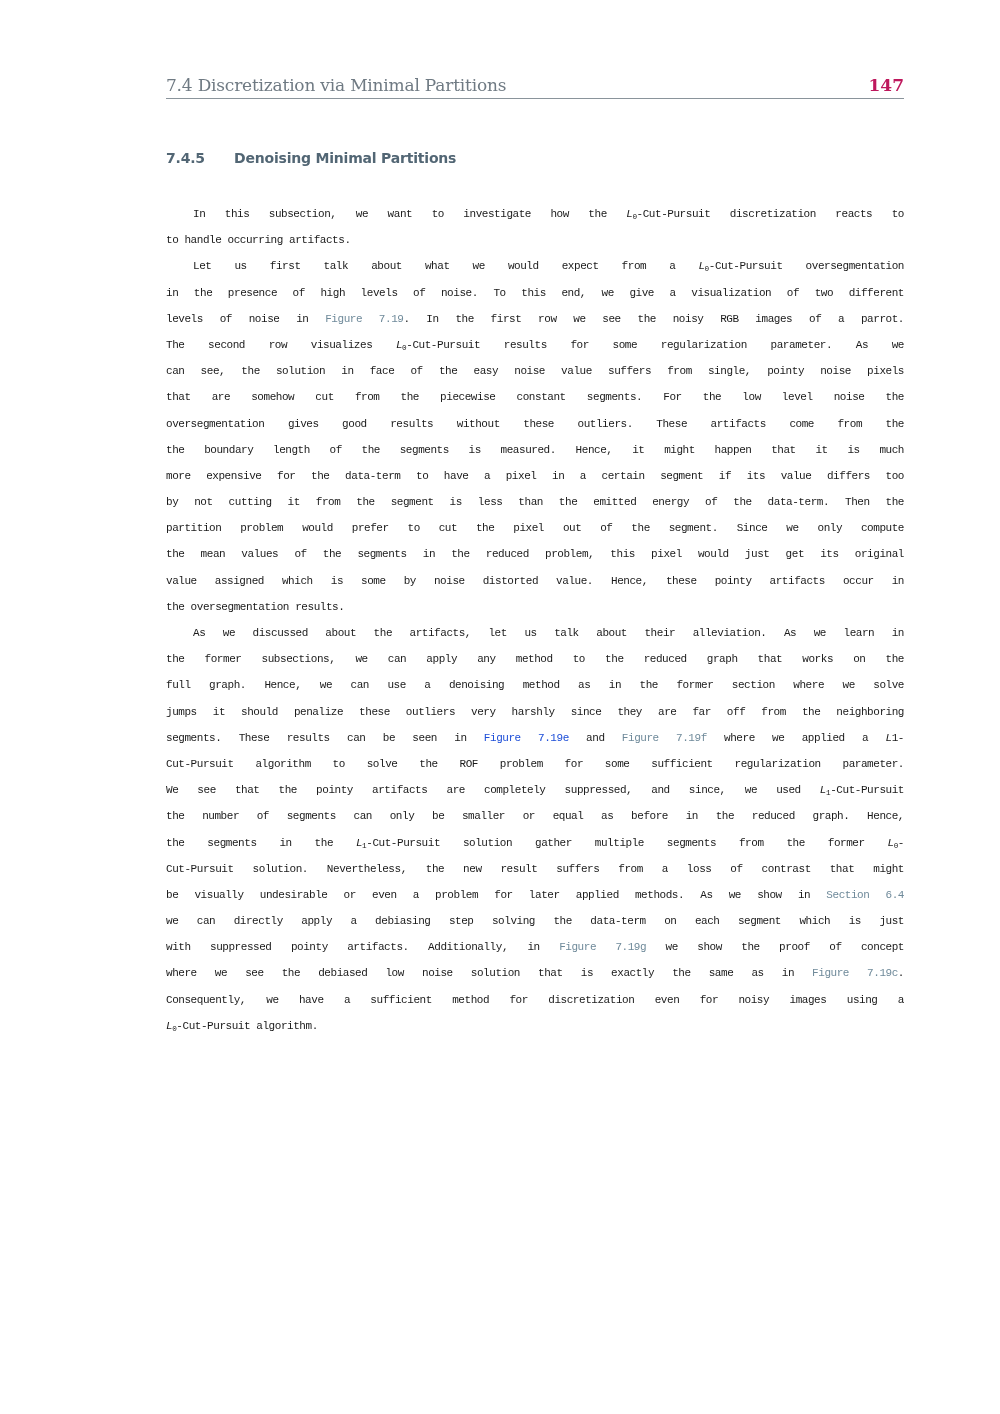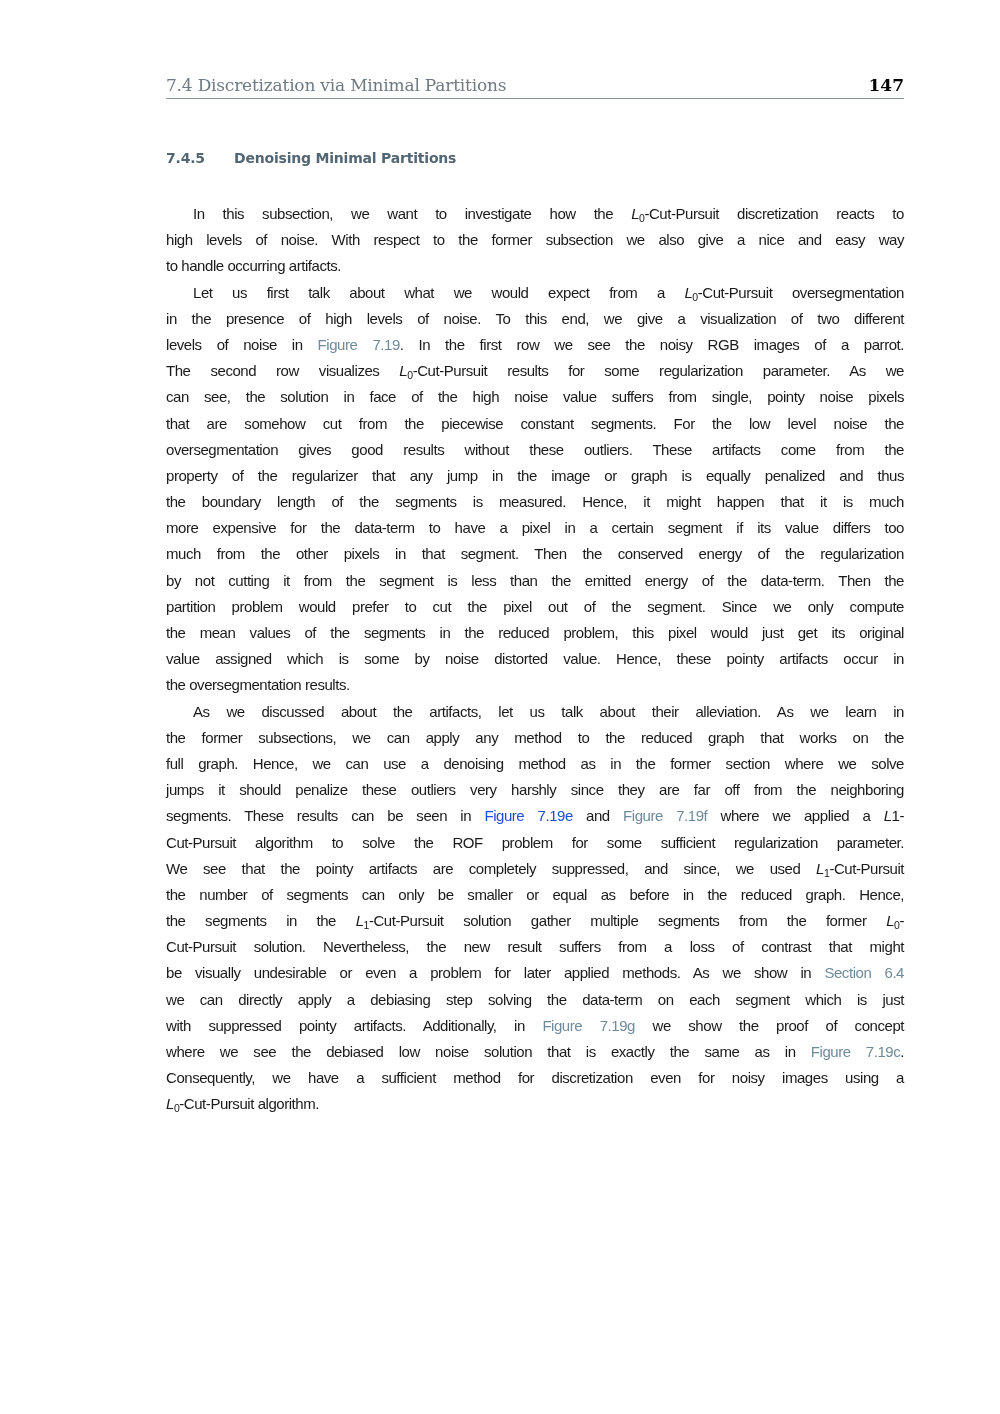--- a/index.html
+++ b/index.html
@@ -5,31 +5,31 @@
   html, body { margin: 0; padding: 0; background: #ffffff; }
   body { width: 1000px; height: 1414px; position: relative; overflow: hidden; }
   .page { position: absolute; left: 0; top: 0; width: 1000px; height: 1414px; background: #fff; }
   .running-header {
     position: absolute; left: 166px; top: 74px; width: 738px; height: 24px;
     border-bottom: 1px solid #8a949b;
     font-family: "DejaVu Serif", "Liberation Serif", serif;
     color: #6f7a83; font-size: 17px;
   }
   .running-header .title { position: absolute; left: 0; top: 1px; letter-spacing: -0.2px; }
-  .running-header .pageno { position: absolute; right: 0; top: 1px; font-weight: bold; color: #000000; }
+  .running-header .pageno { position: absolute; right: 0; top: 1px; font-weight: bold; color: #be185d; }
   .section-heading {
     position: absolute; left: 166px; top: 150px;
     font-family: "DejaVu Sans", "Liberation Sans", sans-serif;
     font-weight: bold; font-size: 14px; color: #526674; letter-spacing: -0.2px;
   }
   .section-heading .num { display: inline-block; width: 68px; }
   .body-text {
     position: absolute; left: 166px; top: 201px; width: 738px;
-    font-family: Liberation Sans, sans-serif;
-    font-size: 15px; color: #1a1a1a;
+    font-family: Liberation Mono, monospace;
+    font-size: 11px; color: #1a1a1a;
   }
   .line {
     height: 26.2px; line-height: 26.2px; white-space: nowrap;
     text-align: justify; text-align-last: justify; letter-spacing: -0.45px;
   }
   .line.last { text-align-last: left; }
   .line.indent { padding-left: 27px; }
   .ref { color: #6f8a9a; }
   .math { font-style: italic; }
   sub { font-size: 0.7em; vertical-align: -0.25em; line-height: 0; font-style: normal; }
@@ -43,35 +43,32 @@
     <span class="pageno">147</span>
   </div>
 
   <div class="section-heading">
     <span class="num">7.4.5</span><span>Denoising Minimal Partitions</span>
   </div>
 
   <div class="body-text" id="body-text">
       <div>
         <div class="line indent">In this subsection, we want to investigate how the <span class="math">L<sub>0</sub></span>-Cut-Pursuit discretization reacts to</div>
-        <div class="line">high levels of noise. With respect to the former subsection we also give a nice and easy way</div>
         <div class="line last">to handle occurring artifacts.</div>
       </div>
       <div>
         <div class="line indent">Let us first talk about what we would expect from a <span class="math">L<sub>0</sub></span>-Cut-Pursuit oversegmentation</div>
         <div class="line">in the presence of high levels of noise. To this end, we give a visualization of two different</div>
         <div class="line">levels of noise in <span class="ref" style="color: rgb(111, 138, 154);">Figure 7.19</span>. In the first row we see the noisy RGB images of a parrot.</div>
         <div class="line">The second row visualizes <span class="math">L<sub>0</sub></span>-Cut-Pursuit results for some regularization parameter. As we</div>
-        <div class="line">can see, the solution in face of the high noise value suffers from single, pointy noise pixels</div>
+        <div class="line">can see, the solution in face of the easy noise value suffers from single, pointy noise pixels</div>
         <div class="line">that are somehow cut from the piecewise constant segments. For the low level noise the</div>
         <div class="line">oversegmentation gives good results without these outliers. These artifacts come from the</div>
-        <div class="line">property of the regularizer that any jump in the image or graph is equally penalized and thus</div>
         <div class="line">the boundary length of the segments is measured. Hence, it might happen that it is much</div>
         <div class="line">more expensive for the data-term to have a pixel in a certain segment if its value differs too</div>
-        <div class="line">much from the other pixels in that segment. Then the conserved energy of the regularization</div>
         <div class="line">by not cutting it from the segment is less than the emitted energy of the data-term. Then the</div>
         <div class="line">partition problem would prefer to cut the pixel out of the segment. Since we only compute</div>
         <div class="line">the mean values of the segments in the reduced problem, this pixel would just get its original</div>
         <div class="line">value assigned which is some by noise distorted value. Hence, these pointy artifacts occur in</div>
         <div class="line last">the oversegmentation results.</div>
       </div>
       <div>
         <div class="line indent">As we discussed about the artifacts, let us talk about their alleviation. As we learn in</div>
         <div class="line">the former subsections, we can apply any method to the reduced graph that works on the</div>
         <div class="line">full graph. Hence, we can use a denoising method as in the former section where we solve</div>

